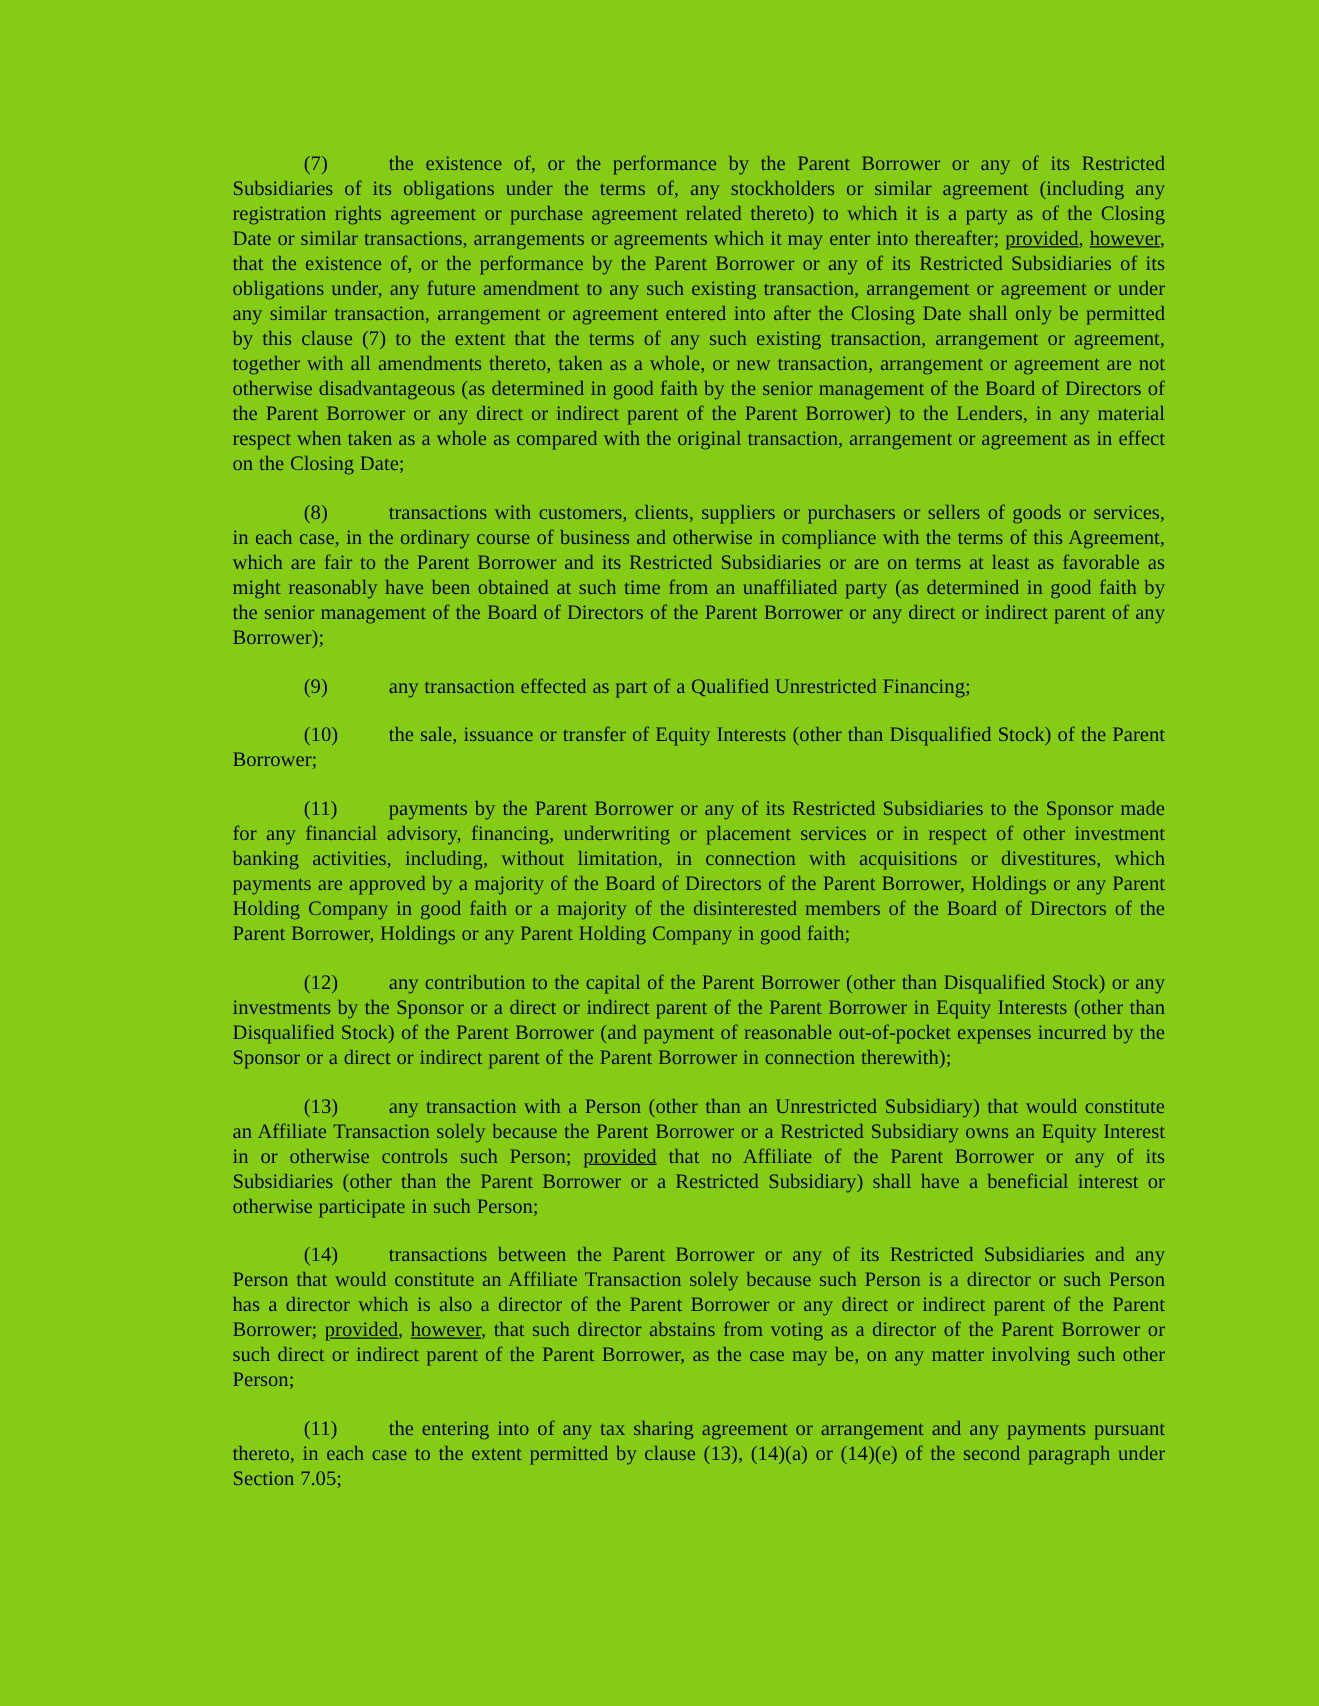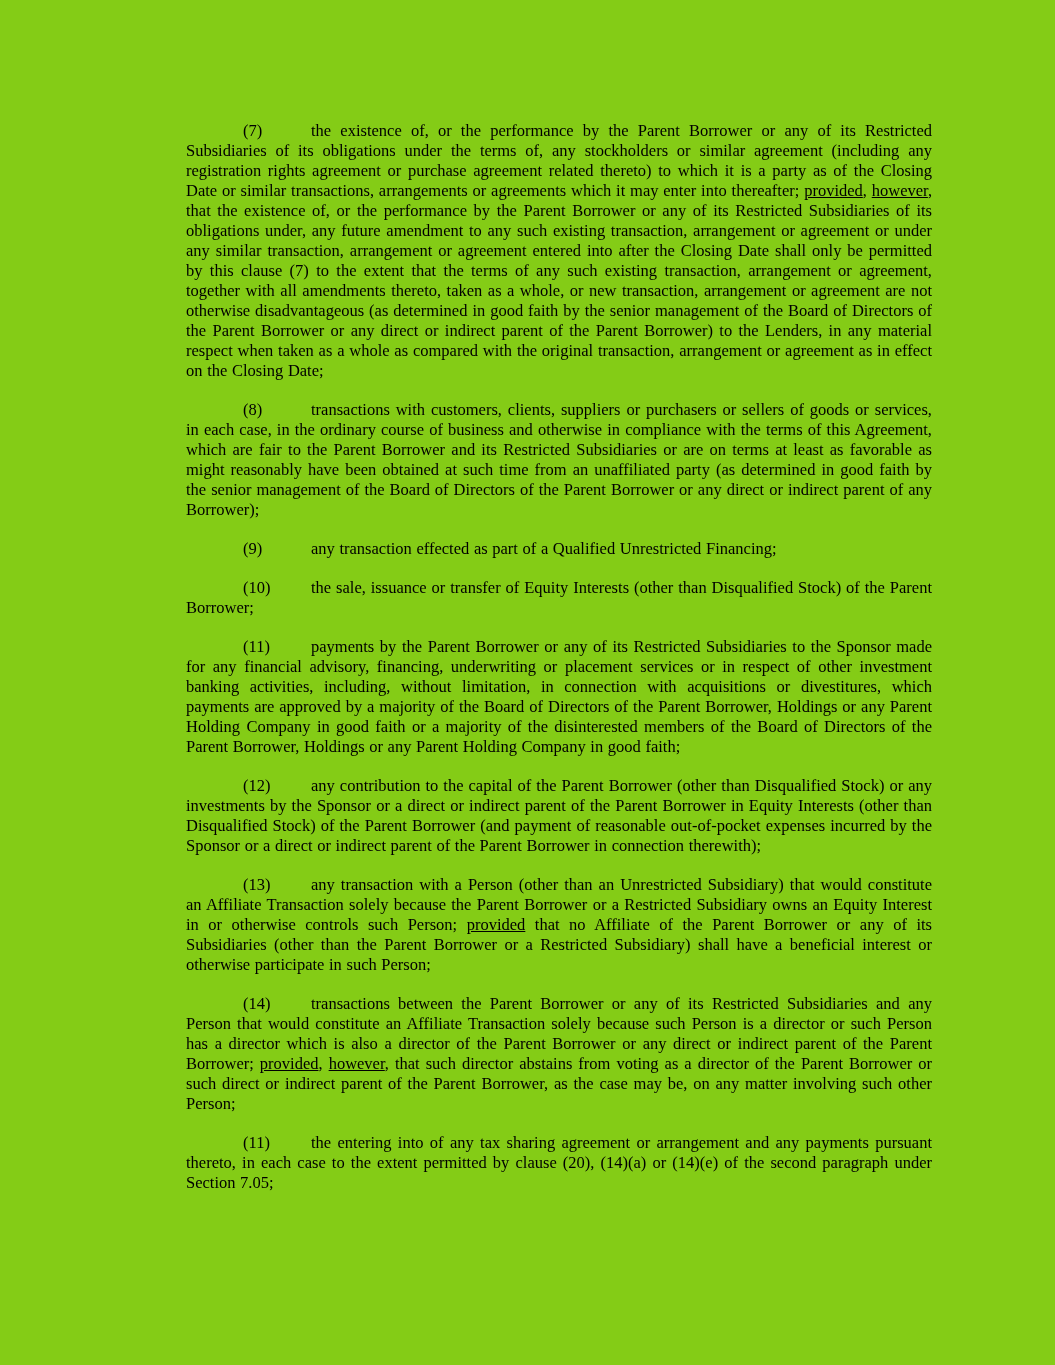--- a/index.html
+++ b/index.html
@@ -53,15 +53,15 @@
 <div class="page">
   <div class="text-block">
       <p class="para"><span class="pnum">(7)</span><span>the existence of, or the performance by the Parent Borrower or any of its Restricted Subsidiaries of its obligations under the terms of, any stockholders or similar agreement (including any registration rights agreement or purchase agreement related thereto) to which it is a party as of the Closing Date or similar transactions, arrangements or agreements which it may enter into thereafter; </span><span class="u">provided</span><span>, </span><span class="u">however</span><span>, that the existence of, or the performance by the Parent Borrower or any of its Restricted Subsidiaries of its obligations under, any future amendment to any such existing transaction, arrangement or agreement or under any similar transaction, arrangement or agreement entered into after the Closing Date shall only be permitted by this clause (7) to the extent that the terms of any such existing transaction, arrangement or agreement, together with all amendments thereto, taken as a whole, or new transaction, arrangement or agreement are not otherwise disadvantageous (as determined in good faith by the senior management of the Board of Directors of the Parent Borrower or any direct or indirect parent of the Parent Borrower) to the Lenders, in any material respect when taken as a whole as compared with the original transaction, arrangement or agreement as in effect on the Closing Date;</span></p>
       <p class="para"><span class="pnum">(8)</span><span>transactions with customers, clients, suppliers or purchasers or sellers of goods or services, in each case, in the ordinary course of business and otherwise in compliance with the terms of this Agreement, which are fair to the Parent Borrower and its Restricted Subsidiaries or are on terms at least as favorable as might reasonably have been obtained at such time from an unaffiliated party (as determined in good faith by the senior management of the Board of Directors of the Parent Borrower or any direct or indirect parent of any Borrower);</span></p>
       <p class="para"><span class="pnum">(9)</span><span>any transaction effected as part of a Qualified Unrestricted Financing;</span></p>
       <p class="para"><span class="pnum">(10)</span><span>the sale, issuance or transfer of Equity Interests (other than Disqualified Stock) of the Parent Borrower;</span></p>
       <p class="para"><span class="pnum">(11)</span><span>payments by the Parent Borrower or any of its Restricted Subsidiaries to the Sponsor made for any financial advisory, financing, underwriting or placement services or in respect of other investment banking activities, including, without limitation, in connection with acquisitions or divestitures, which payments are approved by a majority of the Board of Directors of the Parent Borrower, Holdings or any Parent Holding Company in good faith or a majority of the disinterested members of the Board of Directors of the Parent Borrower, Holdings or any Parent Holding Company in good faith;</span></p>
       <p class="para"><span class="pnum">(12)</span><span>any contribution to the capital of the Parent Borrower (other than Disqualified Stock) or any investments by the Sponsor or a direct or indirect parent of the Parent Borrower in Equity Interests (other than Disqualified Stock) of the Parent Borrower (and payment of reasonable out-of-pocket expenses incurred by the Sponsor or a direct or indirect parent of the Parent Borrower in connection therewith);</span></p>
       <p class="para"><span class="pnum">(13)</span><span>any transaction with a Person (other than an Unrestricted Subsidiary) that would constitute an Affiliate Transaction solely because the Parent Borrower or a Restricted Subsidiary owns an Equity Interest in or otherwise controls such Person; </span><span class="u">provided</span><span> that no Affiliate of the Parent Borrower or any of its Subsidiaries (other than the Parent Borrower or a Restricted Subsidiary) shall have a beneficial interest or otherwise participate in such Person;</span></p>
       <p class="para"><span class="pnum">(14)</span><span>transactions between the Parent Borrower or any of its Restricted Subsidiaries and any Person that would constitute an Affiliate Transaction solely because such Person is a director or such Person has a director which is also a director of the Parent Borrower or any direct or indirect parent of the Parent Borrower; </span><span class="u">provided</span><span>, </span><span class="u">however</span><span>, that such director abstains from voting as a director of the Parent Borrower or such direct or indirect parent of the Parent Borrower, as the case may be, on any matter involving such other Person;</span></p>
-      <p class="para"><span class="pnum">(11)</span><span>the entering into of any tax sharing agreement or arrangement and any payments pursuant thereto, in each case to the extent permitted by clause (20), (14)(a) or (14)(e) of the second paragraph under Section 7.05;</span></p>
+      <p class="para"><span class="pnum">(11)</span><span>the entering into of any tax sharing agreement or arrangement and any payments pursuant thereto, in each case to the extent permitted by clause (13), (14)(a) or (14)(e) of the second paragraph under Section 7.05;</span></p>
     </div>
 </div>
 
 </body></html>

